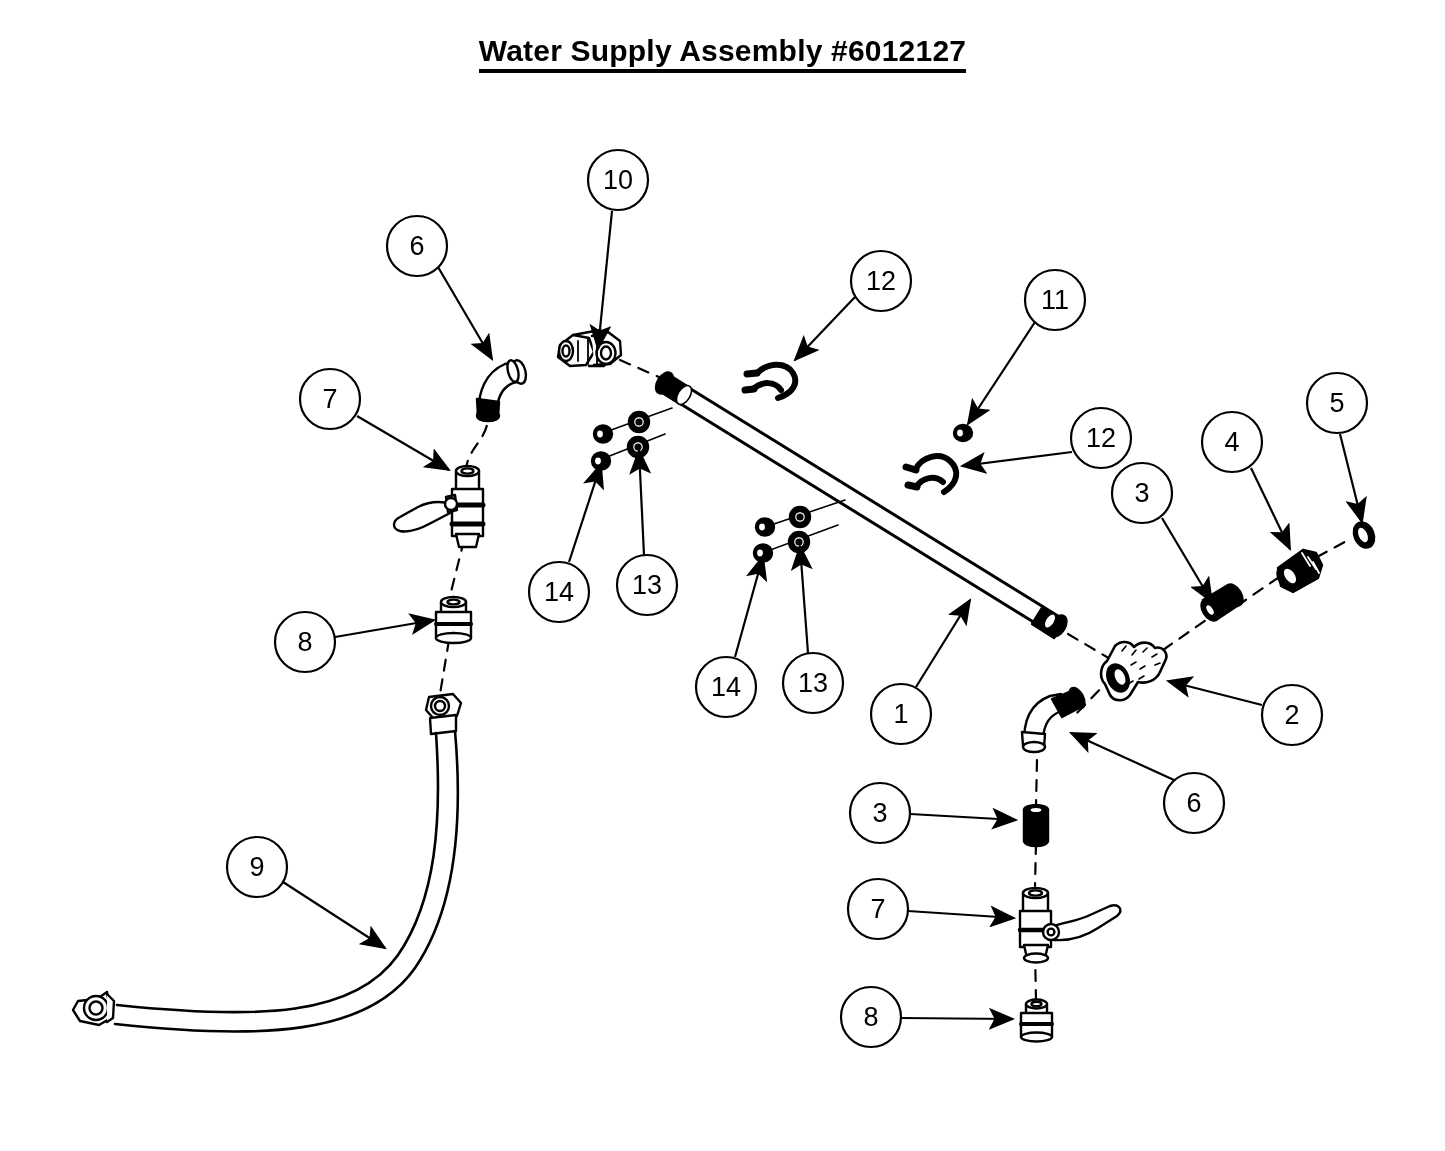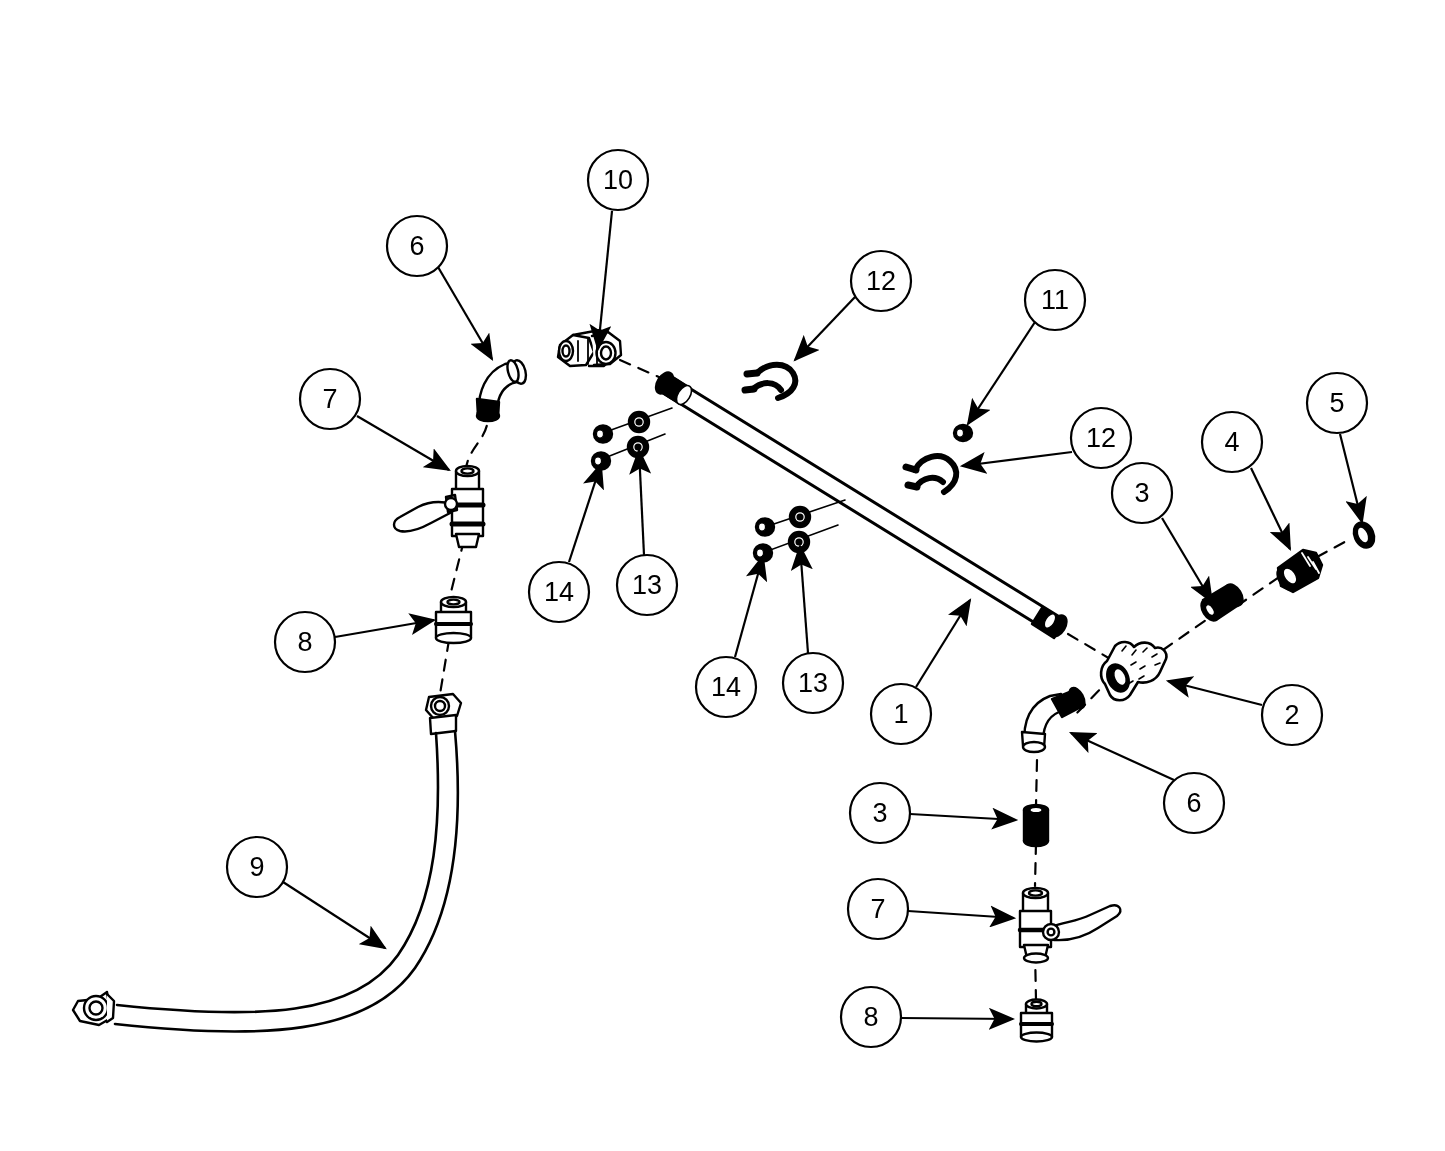--- a/index.html
+++ b/index.html
@@ -44,20 +44,23 @@
     font-family: "Liberation Sans", sans-serif;
     font-size: 27px;
     fill: #000000;
   }
 </style>
 </head>
 <body>
 
 <div id="page">
 
+  <div id="title">
+    <span class="tx">Water Supply Assembly #6012127</span>
+  </div>
 
   <svg id="art" width="1445" height="1151" viewBox="0 0 1445 1151">
     <defs>
       <marker id="solidArrow" viewBox="0 0 12 10" refX="11" refY="5" markerWidth="12" markerHeight="10" orient="auto-start-reverse">
         <path d="M0,0 L12,5 L0,10 L2.6,5 Z" fill="#000"></path>
       </marker>
     </defs>
 
     <g id="geometry" fill="none" stroke="#000" stroke-width="2.4" stroke-linecap="round" stroke-linejoin="round">
 

